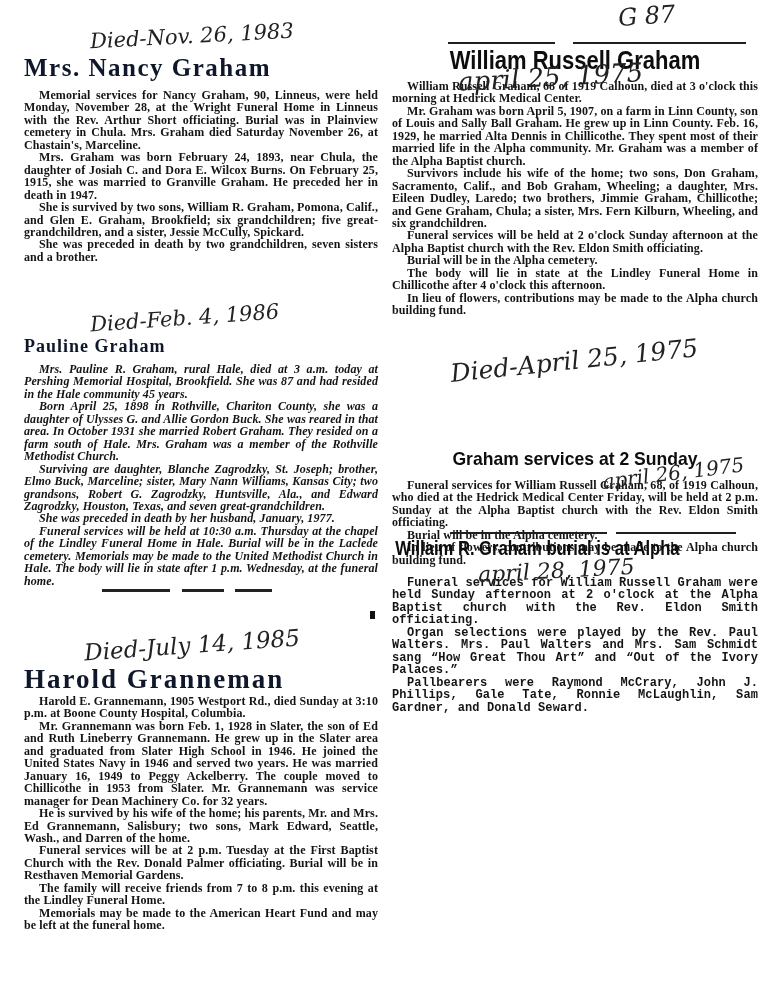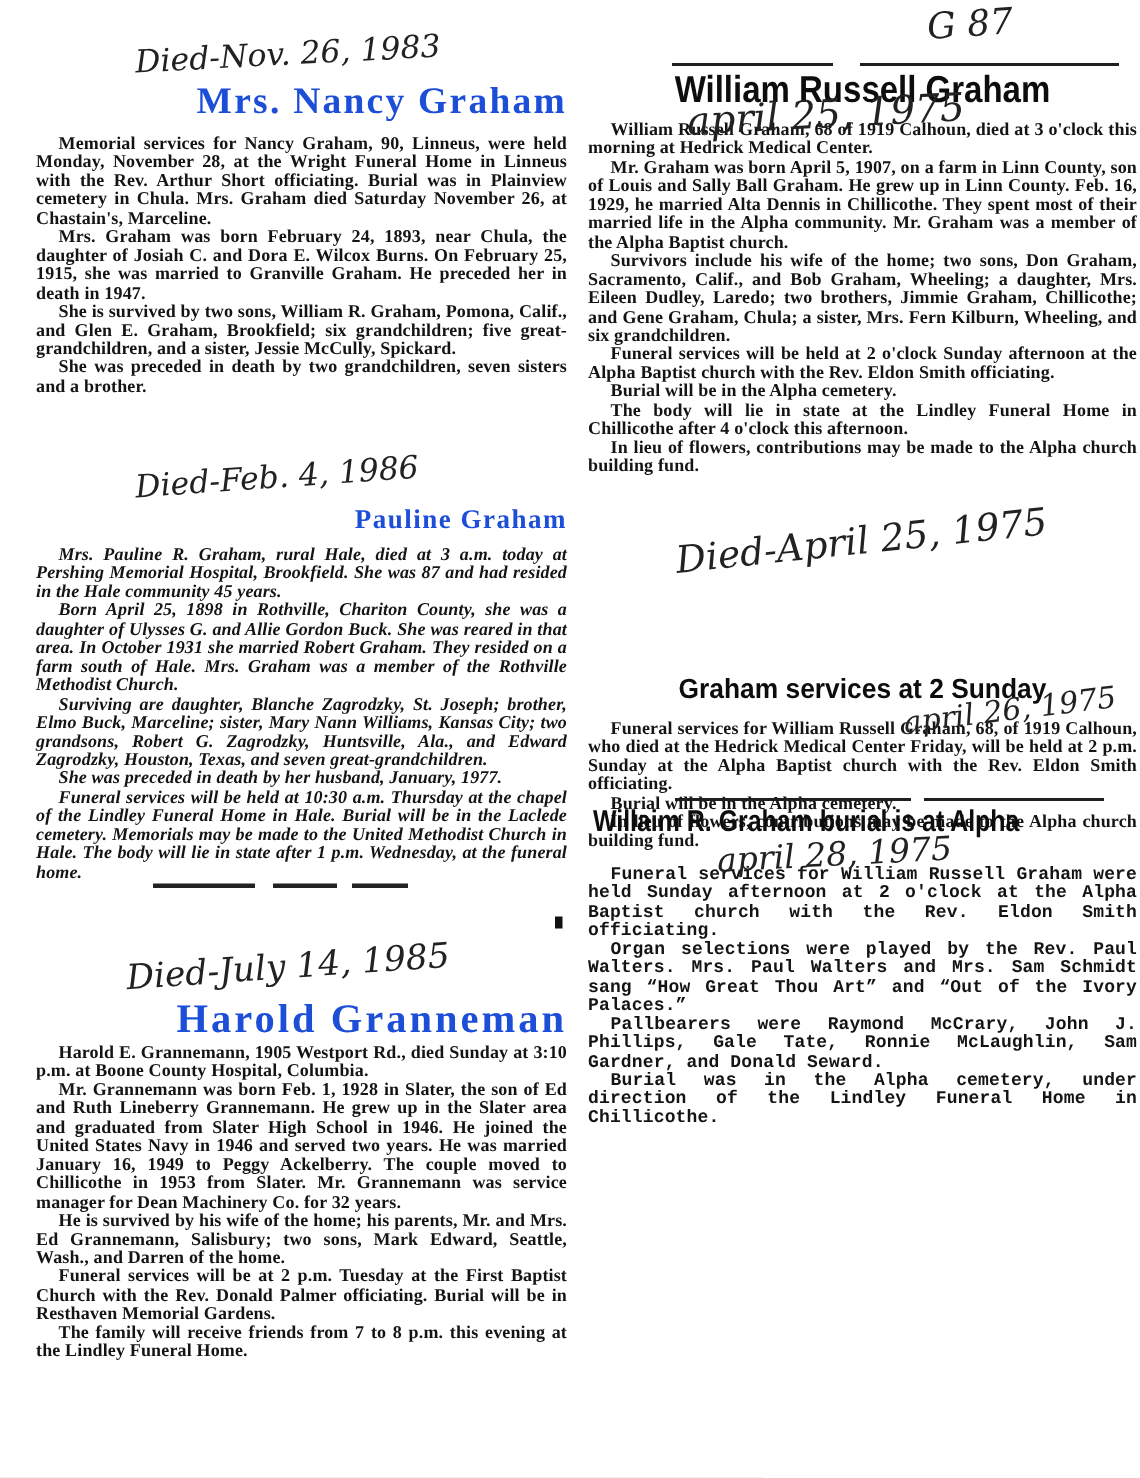--- a/index.html
+++ b/index.html
@@ -13,22 +13,22 @@
   .obit{position:absolute;left:0;width:100%;}
 
   
   .body p{
     margin:0;font-size:12px;font-weight:bold;line-height:12.45px;
     text-align:justify;text-indent:15px;letter-spacing:0.1px;
   }
 
   
   .h-serif{
-    font-family:"Liberation Serif",serif;font-weight:bold;text-align:right;
-    margin:0;color:#1d4ed8;
+    font-family:"Liberation Serif",serif;font-weight:bold;text-align:left;
+    margin:0;color:#0f172a;
   }
   
   .h-sans{
     font-family:"Liberation Sans",sans-serif;font-weight:bold;margin:0;color:#0d0d0d;
     white-space:nowrap;
   }
 
   
   .note{
     font-family:"DejaVu Serif",serif;font-style:italic;color:#222;
@@ -114,20 +114,21 @@
 
     <div id="obit-harold" class="obit">
       <div id="note-harold" class="note">Died-July 14, 1985</div>
       <h2 class="h-serif">Harold Granneman</h2>
       <div class="body">
         <p>Harold E. Grannemann, 1905 Westport Rd., died Sunday at 3:10 p.m. at Boone County Hospital, Columbia.</p>
         <p>Mr. Grannemann was born Feb. 1, 1928 in Slater, the son of Ed and Ruth Lineberry Grannemann. He grew up in the Slater area and graduated from Slater High School in 1946. He joined the United States Navy in 1946 and served two years. He was married January 16, 1949 to Peggy Ackelberry. The couple moved to Chillicothe in 1953 from Slater. Mr. Grannemann was service manager for Dean Machinery Co. for 32 years.</p>
         <p>He is survived by his wife of the home; his parents, Mr. and Mrs. Ed Grannemann, Salisbury; two sons, Mark Edward, Seattle, Wash., and Darren of the home.</p>
         <p>Funeral services will be at 2 p.m. Tuesday at the First Baptist Church with the Rev. Donald Palmer officiating. Burial will be in Resthaven Memorial Gardens.</p>
         <p>The family will receive friends from 7 to 8 p.m. this evening at the Lindley Funeral Home.</p>
+        <p>Memorials may be made to the American Heart Fund and may be left at the funeral home.</p>
       </div>
     </div>
 
   </div>
 
   <div id="col-right" class="col">
 
     <div id="corner-note" class="note">G 87</div>
 
     <div id="obit-william" class="obit">
@@ -158,21 +159,20 @@
     </div>
 
     <div id="obit-burial" class="obit">
       <div class="rule"></div>
       <h2 class="h-sans">Willaim R. Graham burial is at Alpha</h2>
       <div id="note-burial" class="note">april 28, 1975</div>
       <div class="body">
         <p>Funeral services for William Russell Graham were held Sunday afternoon at 2 o'clock at the Alpha Baptist church with the Rev. Eldon Smith officiating.</p>
         <p>Organ selections were played by the Rev. Paul Walters. Mrs. Paul Walters and Mrs. Sam Schmidt sang “How Great Thou Art” and “Out of the Ivory Palaces.”</p>
         <p>Pallbearers were Raymond McCrary, John J. Phillips, Gale Tate, Ronnie McLaughlin, Sam Gardner, and Donald Seward.</p>
-        <p>Burial was in the Alpha cemetery, under direction of the Lindley Funeral Home in Chillicothe.</p>
       </div>
     </div>
 
   </div>
 
   <div id="ink-square"></div>
 
 </div>
 
 </body></html>

